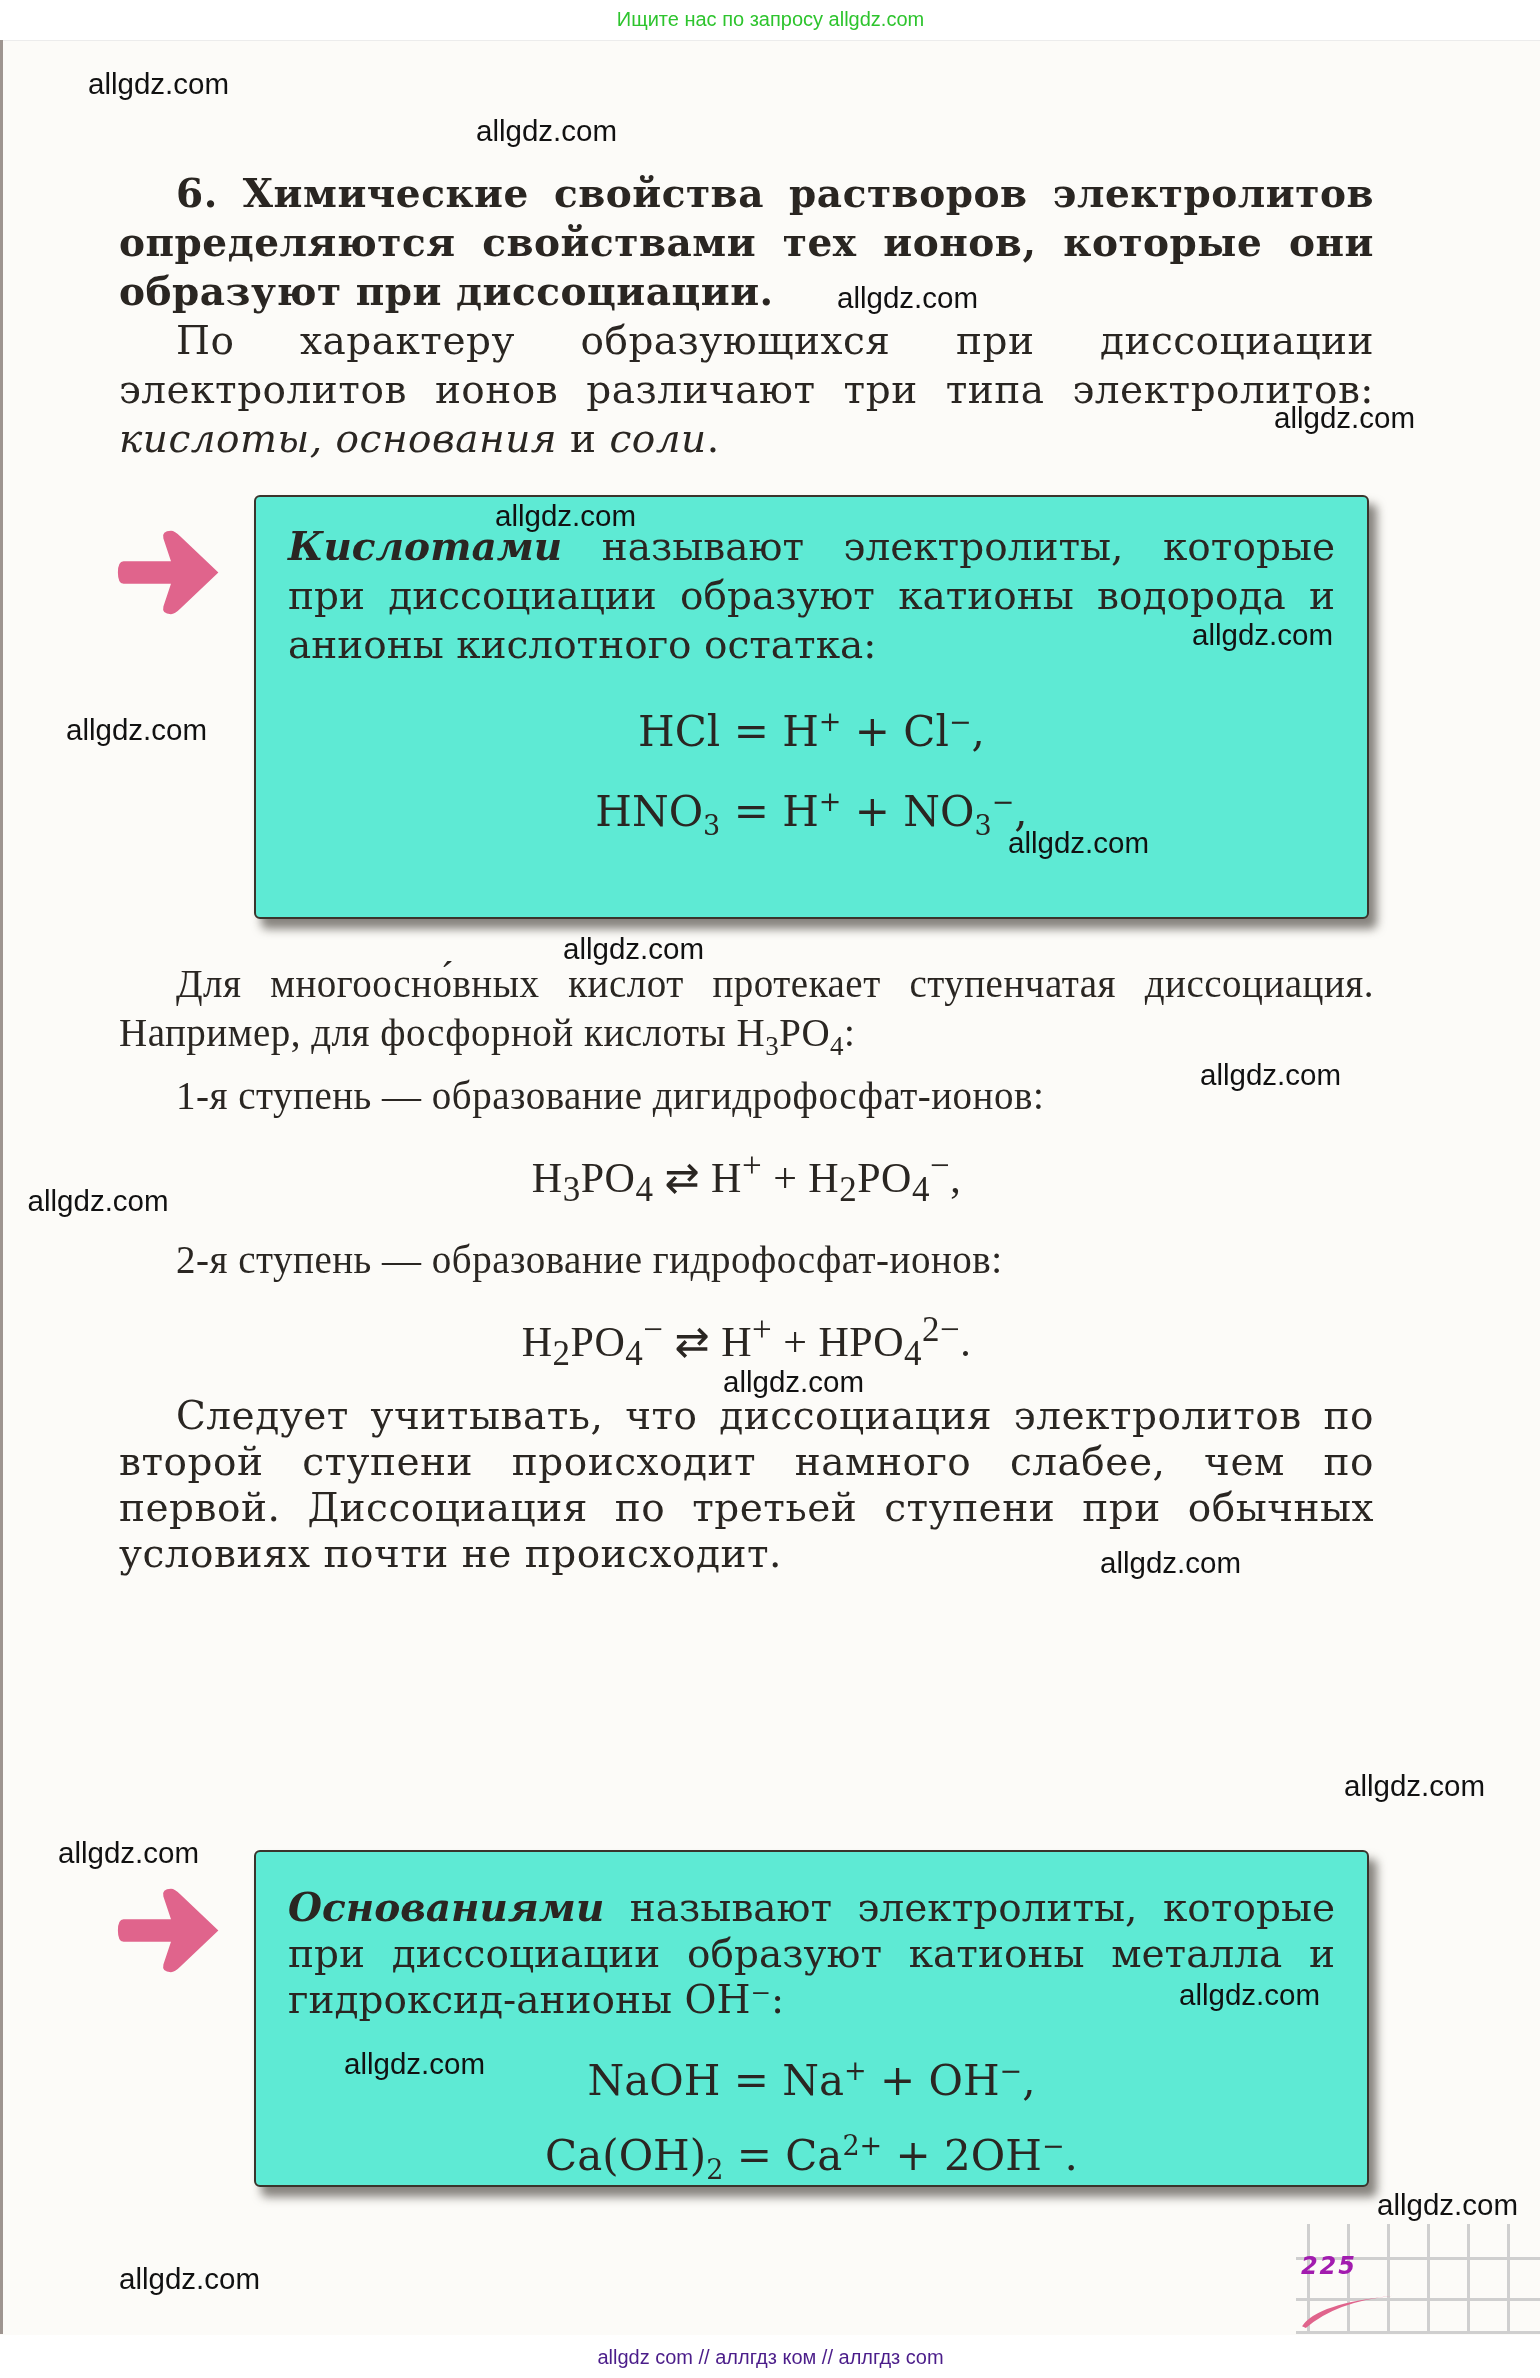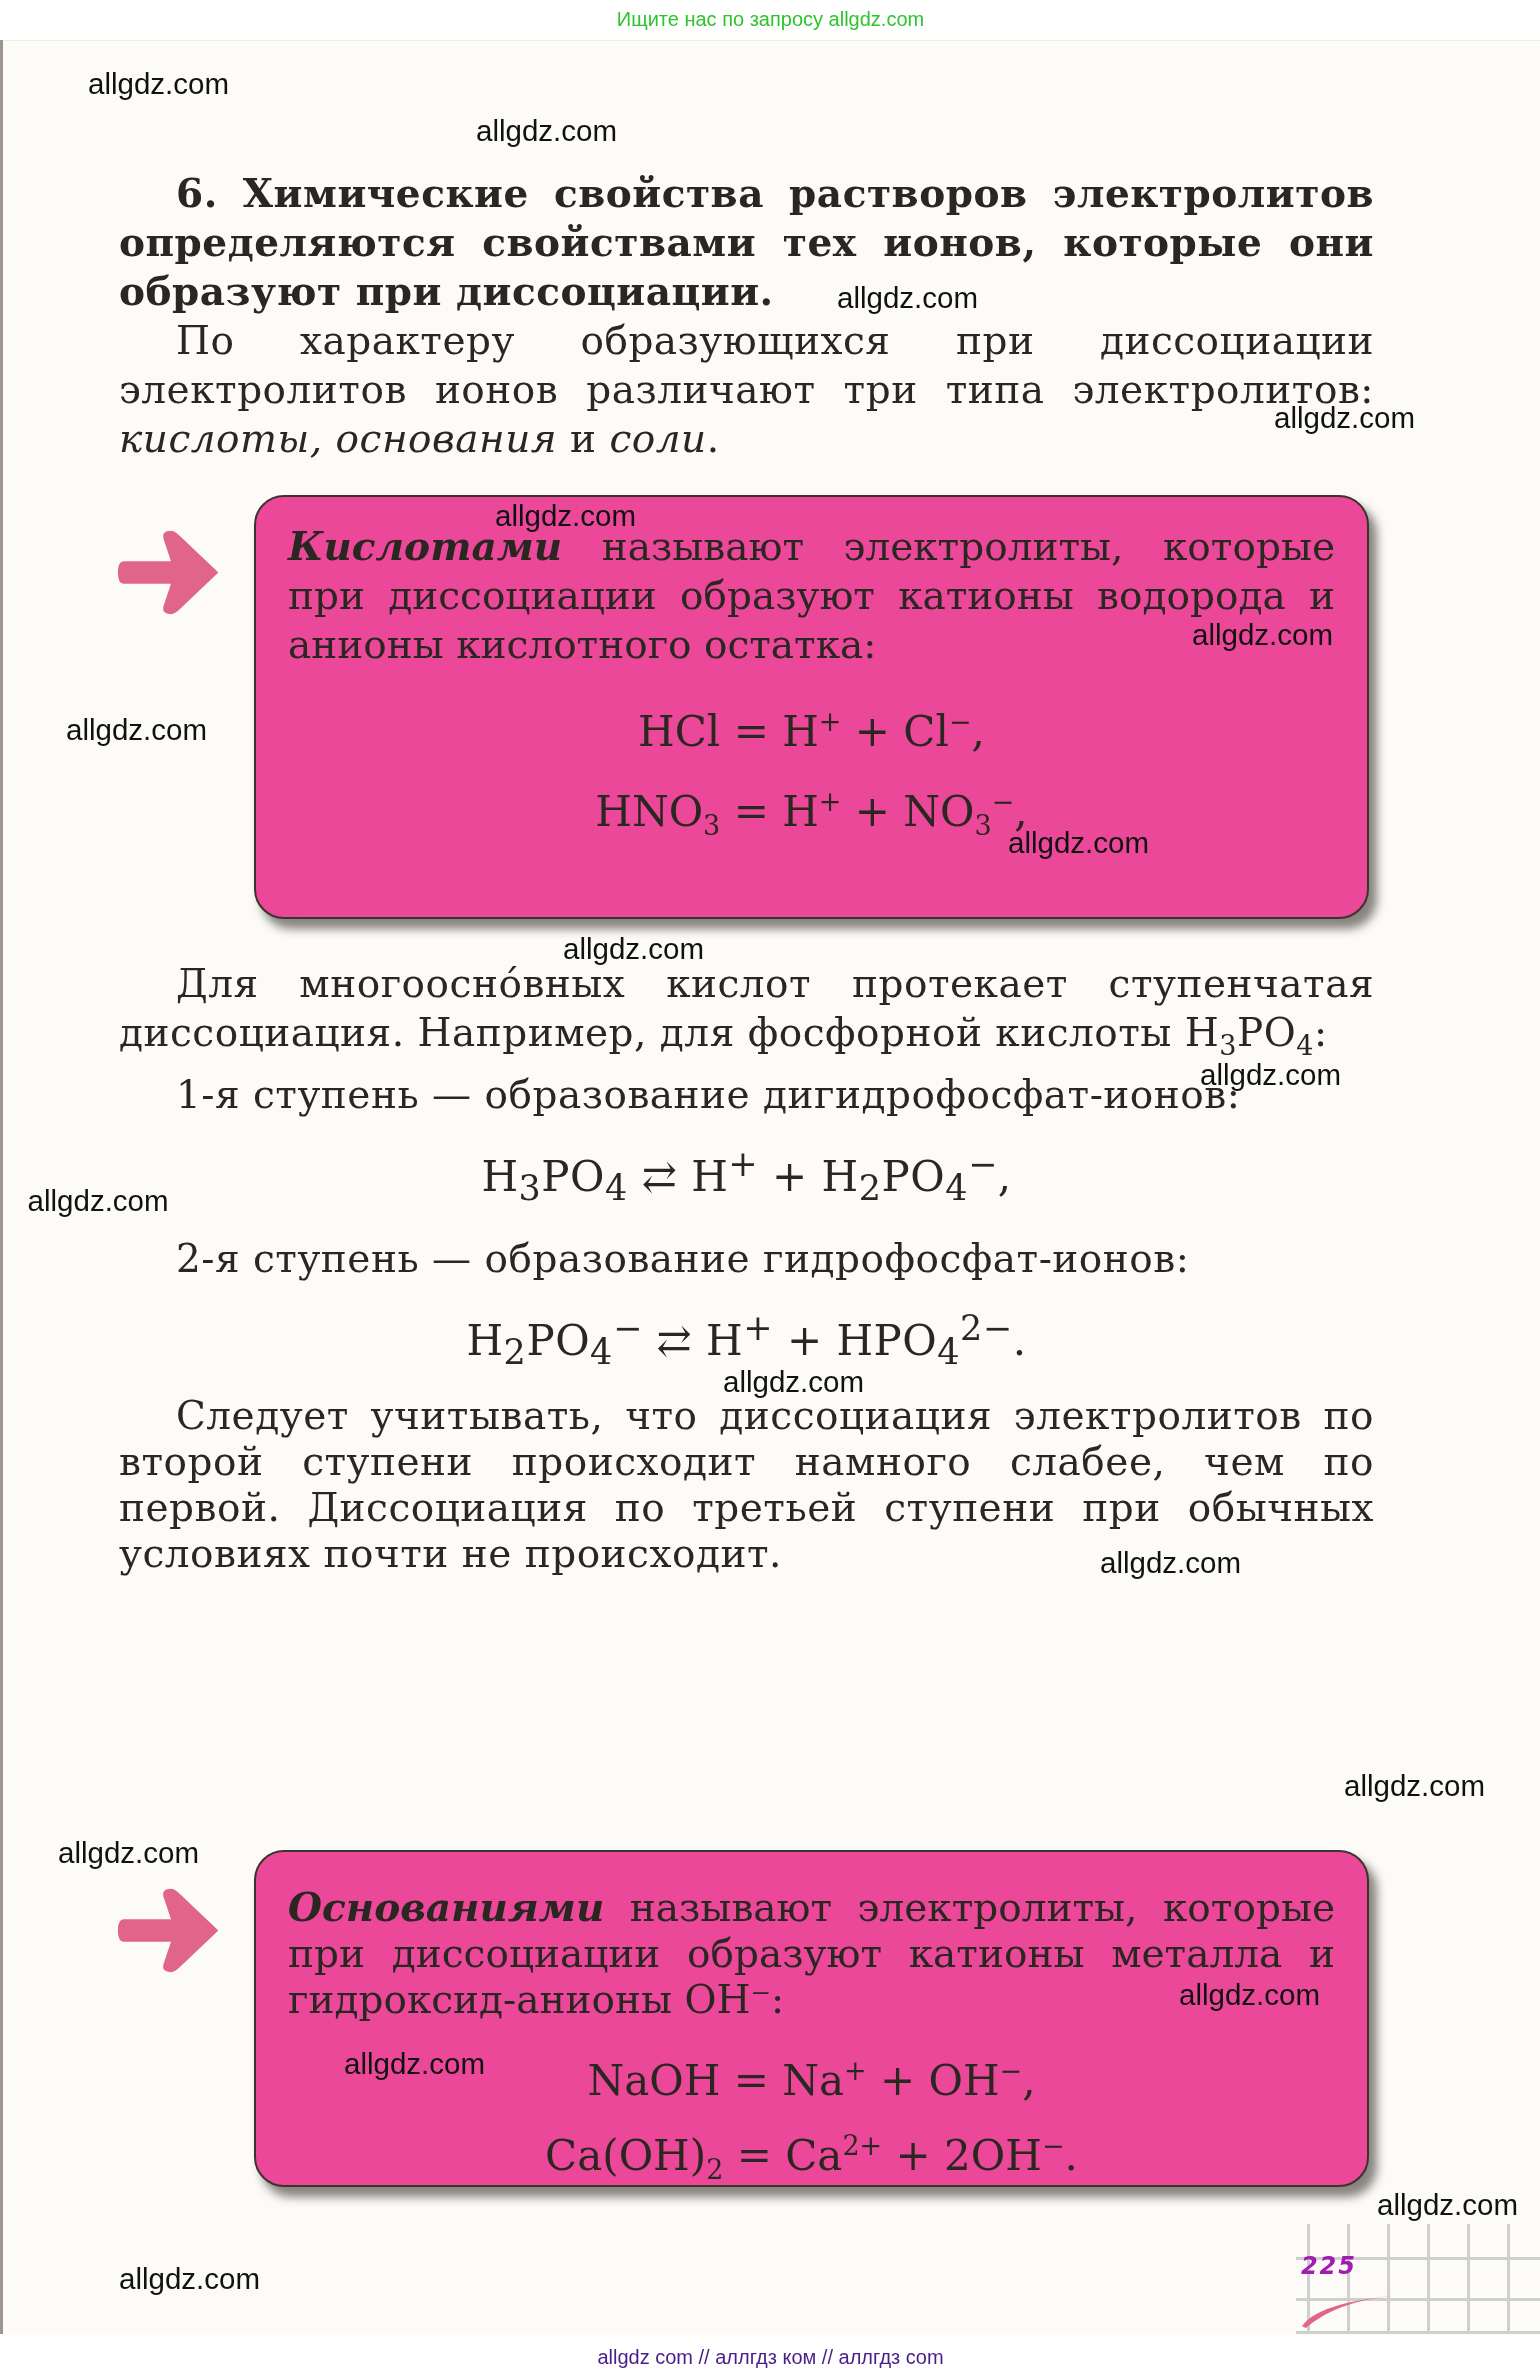--- a/index.html
+++ b/index.html
@@ -35,23 +35,23 @@
   .text {
     position: absolute; left: 119px; width: 1255px;
     font-size: 39px; line-height: 49px;
     text-align: justify; letter-spacing: 0.5px;
   }
   .text p { margin: 0; text-indent: 57px; }
   .bold { font-weight: bold; }
   .it { font-style: italic; }
   .box {
     position: absolute; left: 254px; width: 1111px;
-    background: #ec4899;
+    background: #5eead4;
     border: 2.9px solid #3a342c;
-    border-radius: 30px;
+    border-radius: 6px;
     box-shadow: 7.6px 9.5px 9.5px rgba(40,35,28,0.55);
   }
   .box .def {
     position: absolute; left: 32px; right: 32px;
     font-size: 39px; line-height: 49px; text-align: justify;
   }
   .box .def .term { font-weight: bold; font-style: italic; }
   .eq {
     position: absolute; left: 0; width: 100%;
     text-align: center; font-size: 42px; line-height: 57px;
@@ -91,21 +91,21 @@
 <div class="box" style="top:495px; height:420px;">
   <div class="def" style="top:25px;">
     <span class="term">Кислотами</span><span> называют электролиты, которые при диссоциации образуют катионы водорода и анионы кислотного остатка:</span>
   </div>
   <div class="eq" style="top:190px;">
     <div class="eq-line">HCl = H<sup>+</sup> + Cl<sup>−</sup>,</div>
     <div class="eq-line">HNO<sub>3</sub> = H<sup>+</sup> + NO<sub>3</sub><sup>−</sup>,</div>
   </div>
 </div>
 
-<div class="text" style="top:959px;">
+<div class="text" style="top:959px;font-family:Liberation Serif, serif;">
   <p>Для многоосно́вных кислот протекает ступенчатая диссоциация. Например, для фосфорной кислоты H<sub style="font-size:27px">3</sub>PO<sub style="font-size:27px">4</sub>:</p>
   <p>1-я ступень — образование дигидрофосфат-ионов:</p>
   <div class="eq-line" style="line-height:91px;">H<sub>3</sub>PO<sub>4</sub> ⇄ H<sup>+</sup> + H<sub>2</sub>PO<sub>4</sub><sup>−</sup>,</div>
   <p>2-я ступень — образование гидрофосфат-ионов:</p>
   <div class="eq-line" style="line-height:91px;">H<sub>2</sub>PO<sub>4</sub><sup>−</sup> ⇄ H<sup>+</sup> + HPO<sub>4</sub><sup>2−</sup>.</div>
 </div>
 
 <div class="text" style="top:1393px; line-height:46px;">
   <p>Следует учитывать, что диссоциация электролитов по второй ступени происходит намного слабее, чем по первой. Диссоциация по третьей ступени при обычных условиях почти не происходит.</p>
 </div>

